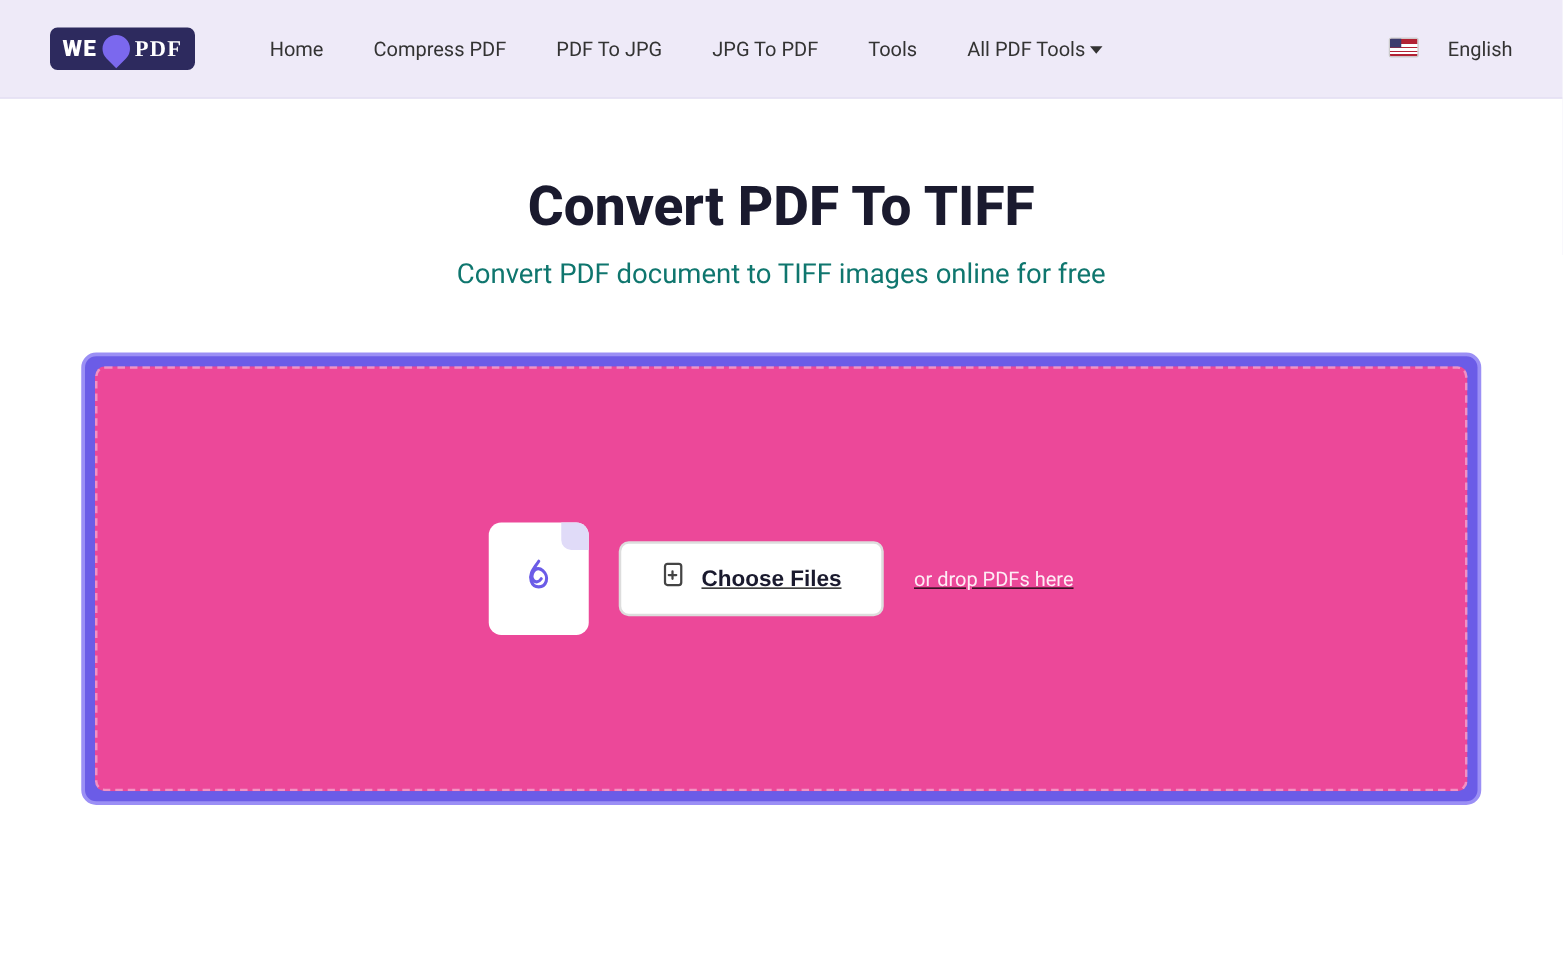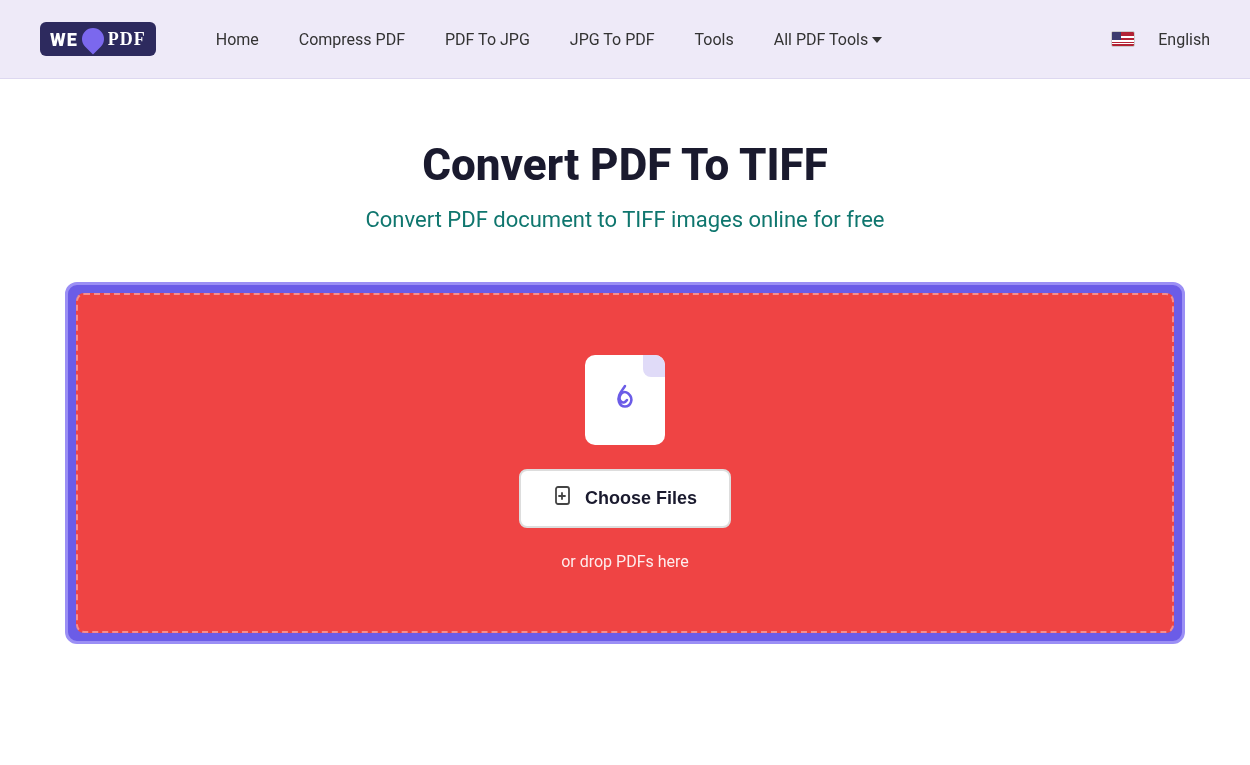--- a/index.html
+++ b/index.html
@@ -90,21 +90,20 @@
       width: 0;
       height: 0;
       border-left: 5px solid transparent;
       border-right: 5px solid transparent;
       border-top: 6px solid #333;
       margin-top: 2px;
     }
 
     .lang-selector {
       display: flex;
-      align-items: center;
       gap: 23px;
       margin-left: auto;
       font-size: 16px;
       color: #333;
       cursor: pointer;
     }
 
     .flag-icon {
       width: 24px;
       height: 16px;
@@ -162,31 +161,32 @@
     
     .drop-zone-outer {
       width: 1120px;
       background-color: #6b5ce7;
       border-radius: 12px;
       padding: 8px;
       border: 3px solid #9b8ff5;
     }
 
     .drop-zone-inner {
-      background-color: #ef4444;
+      background-color: #ec4899;
       border-radius: 8px;
       border: 2px dashed rgba(255,255,255,0.4);
       display: flex;
-      flex-direction: column;
+      flex-direction: row;
       align-items: center;
       justify-content: center;
       padding: 60px 40px;
       gap: 24px;
       cursor: pointer;
       min-height: 340px;
+      text-decoration: underline;
     }
 
     
     .pdf-file-icon {
       width: 80px;
       height: 90px;
       background-color: white;
       border-radius: 10px 10px 10px 10px;
       position: relative;
       display: flex;

